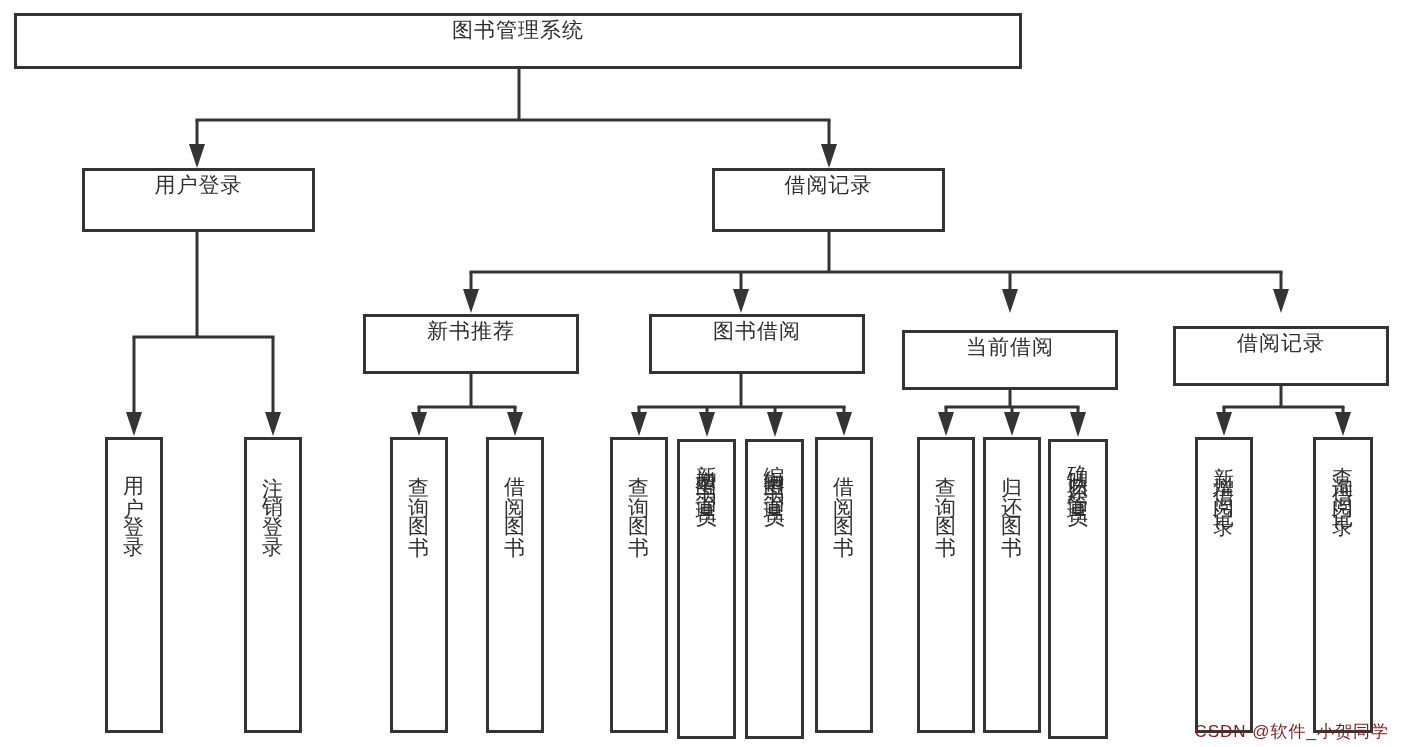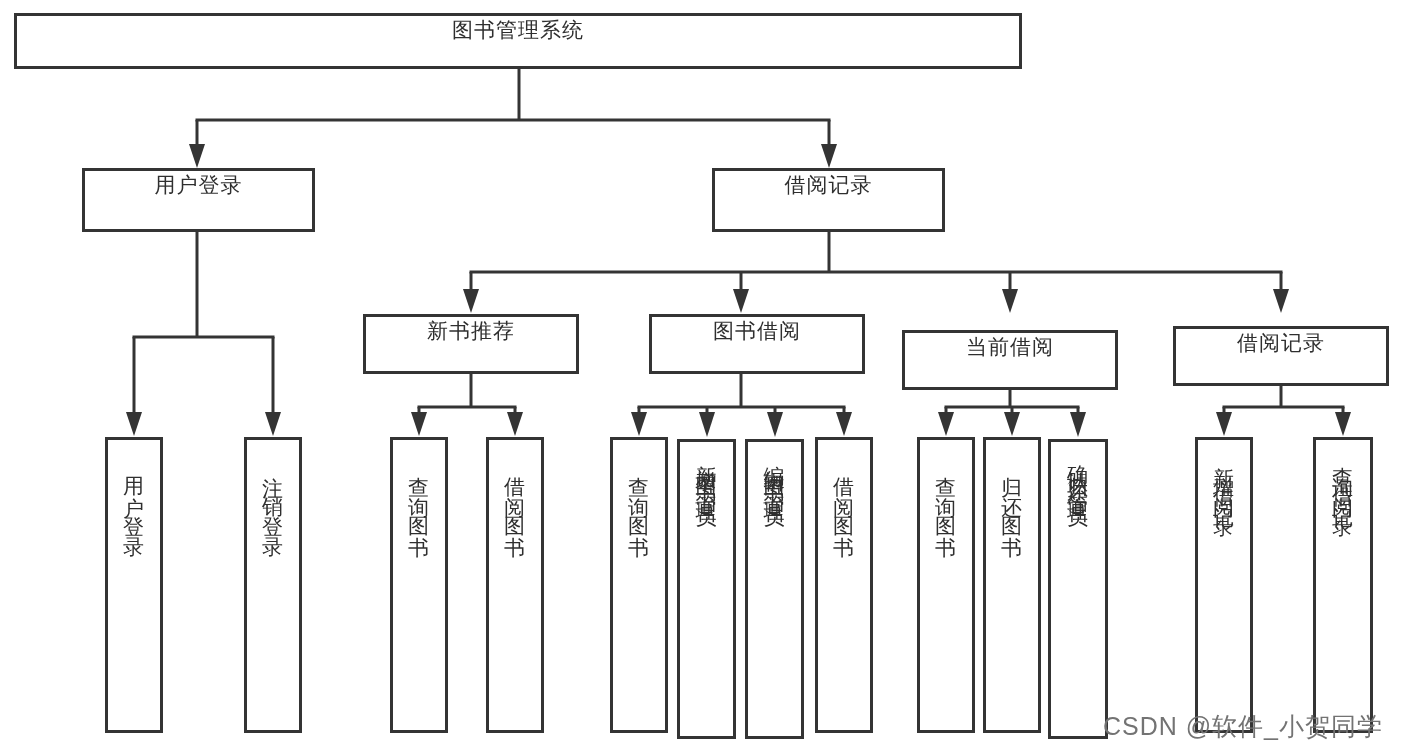--- a/index.html
+++ b/index.html
@@ -51,24 +51,24 @@
   .pos-c3 { left: 745px;  top: 439px; width: 59px; height: 300px; }
   .pos-c4 { left: 815px;  top: 437px; width: 58px; height: 296px; }
   .pos-d1 { left: 917px;  top: 437px; width: 58px; height: 296px; }
   .pos-d2 { left: 983px;  top: 437px; width: 58px; height: 296px; }
   .pos-d3 { left: 1048px; top: 439px; width: 60px; height: 300px; }
   .pos-e1 { left: 1195px; top: 437px; width: 58px; height: 296px; }
   .pos-e2 { left: 1313px; top: 437px; width: 60px; height: 296px; }
 
   .watermark {
     position: absolute;
-    right: 22px;
+    right: 16px;
     bottom: 4px;
-    font-size: 25px;
-    color: #737373;
+    font-size: 17px;
+    color: #7f1d1d;
     letter-spacing: 1px;
     white-space: nowrap;
   }
 </style>
 </head>
 <body>
 
 <div class="canvas">
 
   <svg class="wires" width="1405" height="747" viewBox="0 0 1405 747" stroke="#343434" stroke-width="3" fill="#343434">

